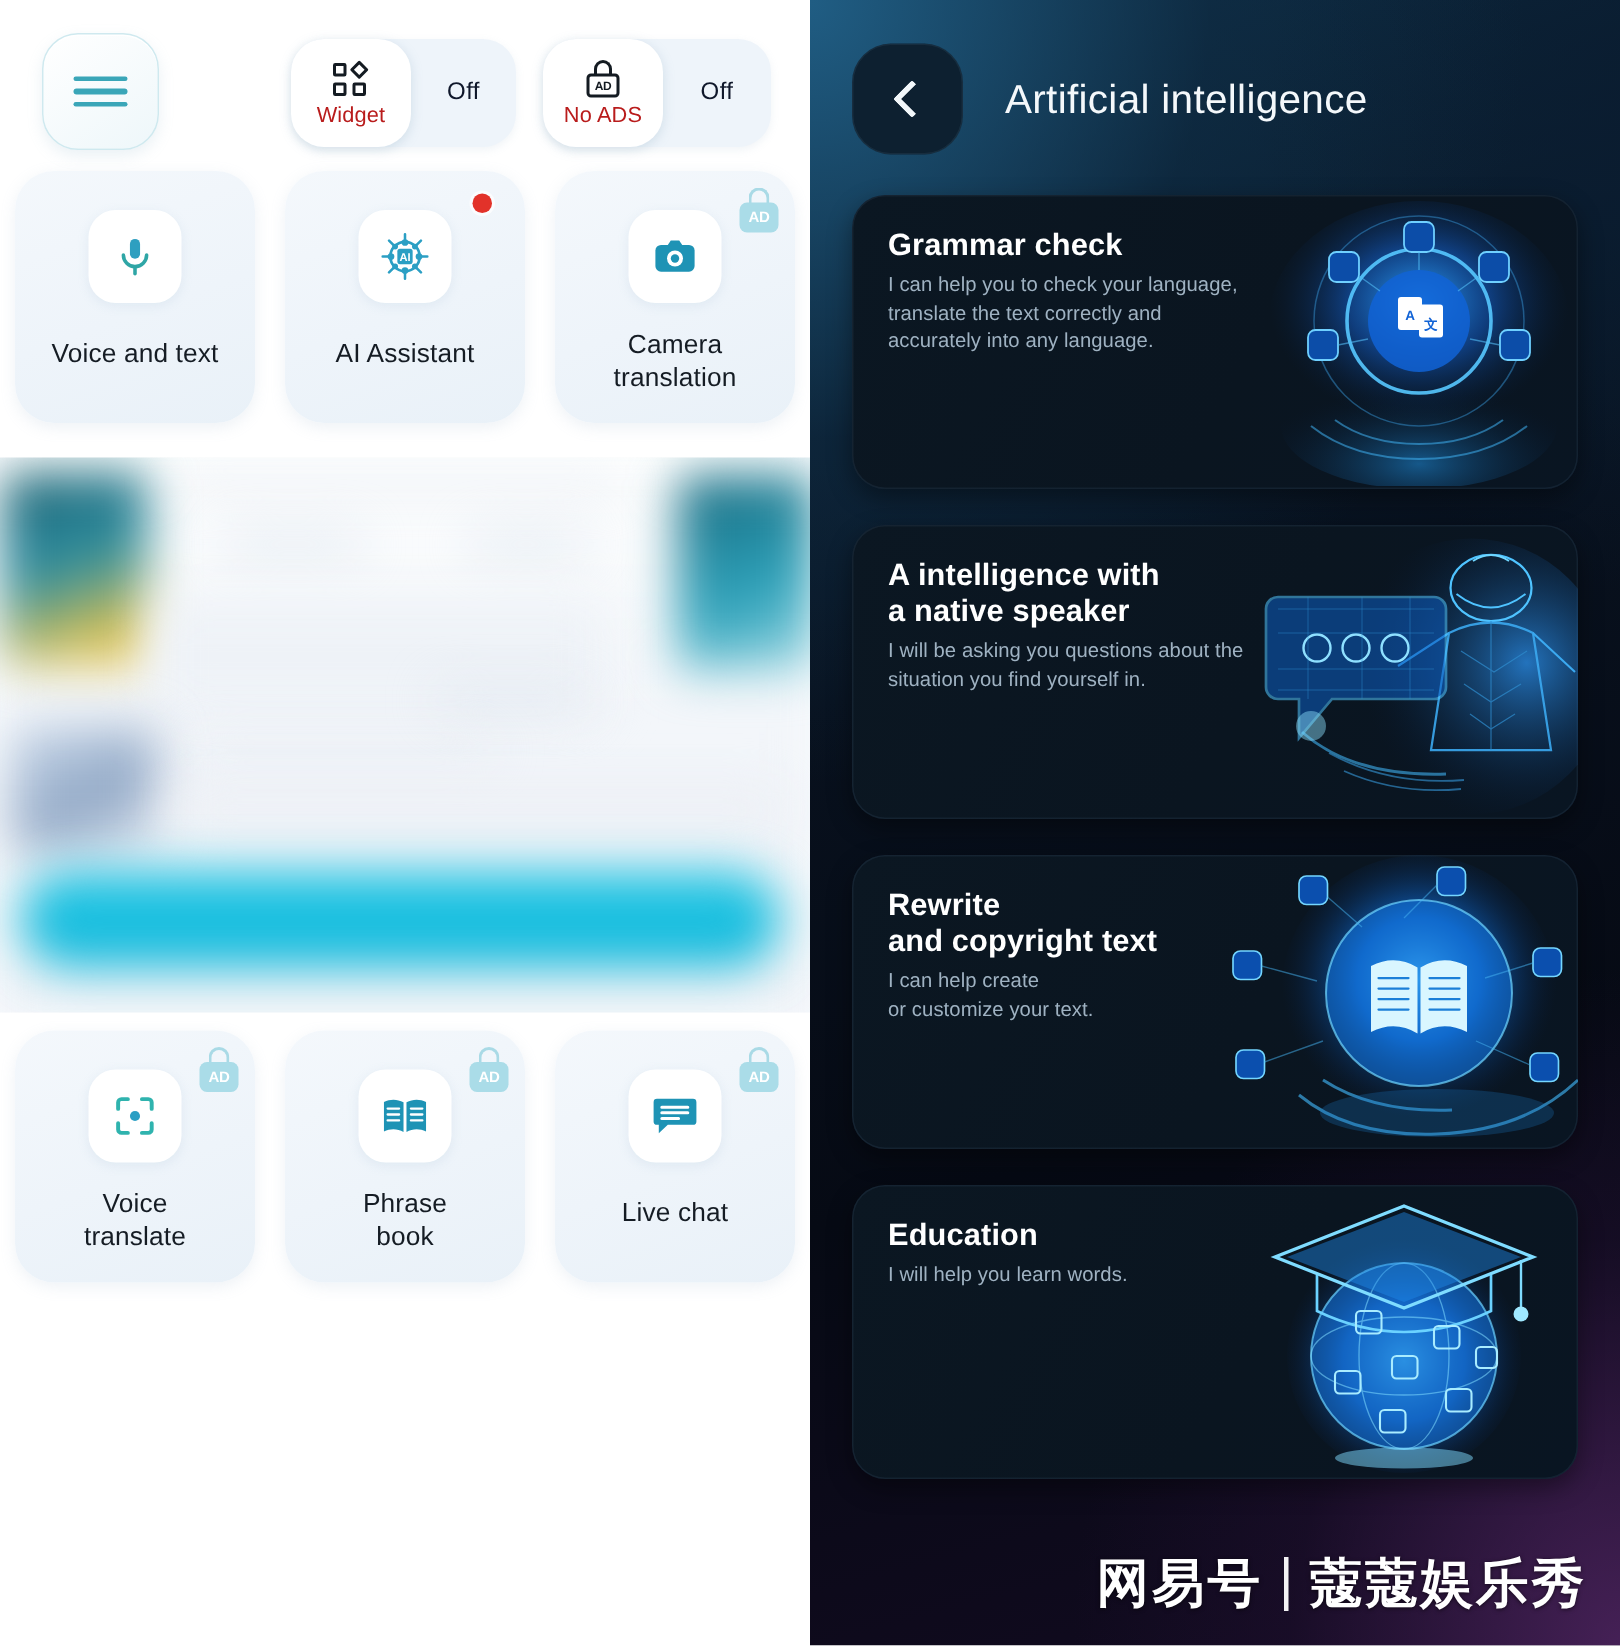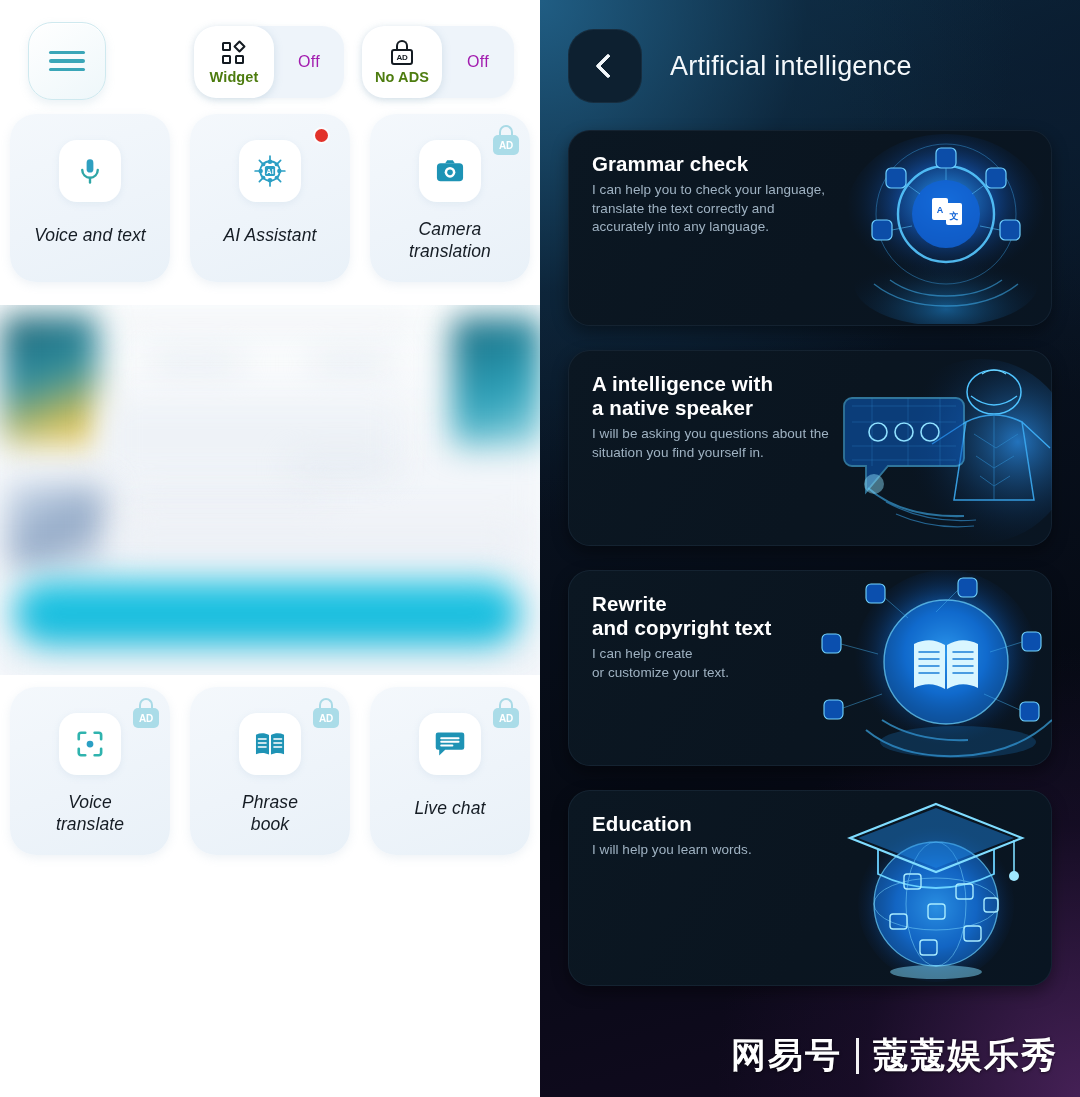--- a/index.html
+++ b/index.html
@@ -53,25 +53,25 @@
   .toggle-knob {
     width: 80px; height: 72px; border-radius: 22px;
     background: #ffffff;
     box-shadow: 0 2px 8px rgba(130,165,190,.28);
     display: flex; flex-direction: column;
     align-items: center; justify-content: center;
     gap: 3px;
   }
   .toggle-knob .tk-ico { height: 26px; display:flex; align-items:center; }
   .toggle-knob .tk-label {
-    font-size: 14.5px; color: #4d7c0f; font-weight: 700; letter-spacing: .1px;
+    font-size: 14.5px; color: #b91c1c; font-weight: 400; letter-spacing: .1px;
   }
   .toggle-state {
     flex: 1; text-align: center;
-    font-size: 16px; color: #a21caf; letter-spacing: .3px;
+    font-size: 16px; color: #0f172a; letter-spacing: .3px;
   }
 
   
   .wglyph { position: relative; width: 24px; height: 22px; }
   .wglyph i {
     position: absolute; width: 9px; height: 9px;
     border: 2px solid #141b22; border-radius: 1.5px; display: block;
   }
   .wglyph i:nth-child(1){ left:0; top:0; }
   .wglyph i:nth-child(2){ left:0; top:13px; }
@@ -116,21 +116,21 @@
   }
   .fcard .icon-tile {
     width: 62px; height: 62px; border-radius: 18px;
     background: #ffffff;
     display: flex; align-items: center; justify-content: center;
     box-shadow: 0 2px 7px rgba(150,180,205,.16);
   }
   .fcard .fc-label {
     margin-top: 22px;
     font-size: 17.5px; line-height: 22px; color: #151c24;
-    text-align: center; letter-spacing: .1px; font-style: italic;
+    text-align: center; letter-spacing: .1px;
   }
   .fcard .fc-label.two-line { margin-top: 16px; }
 
   
   .ad-badge {
     position: absolute; right: 11px; top: 11px;
     width: 26px; height: 30px;
   }
   .ad-badge .sh {
     position: absolute; left: 6px; top: 0;

